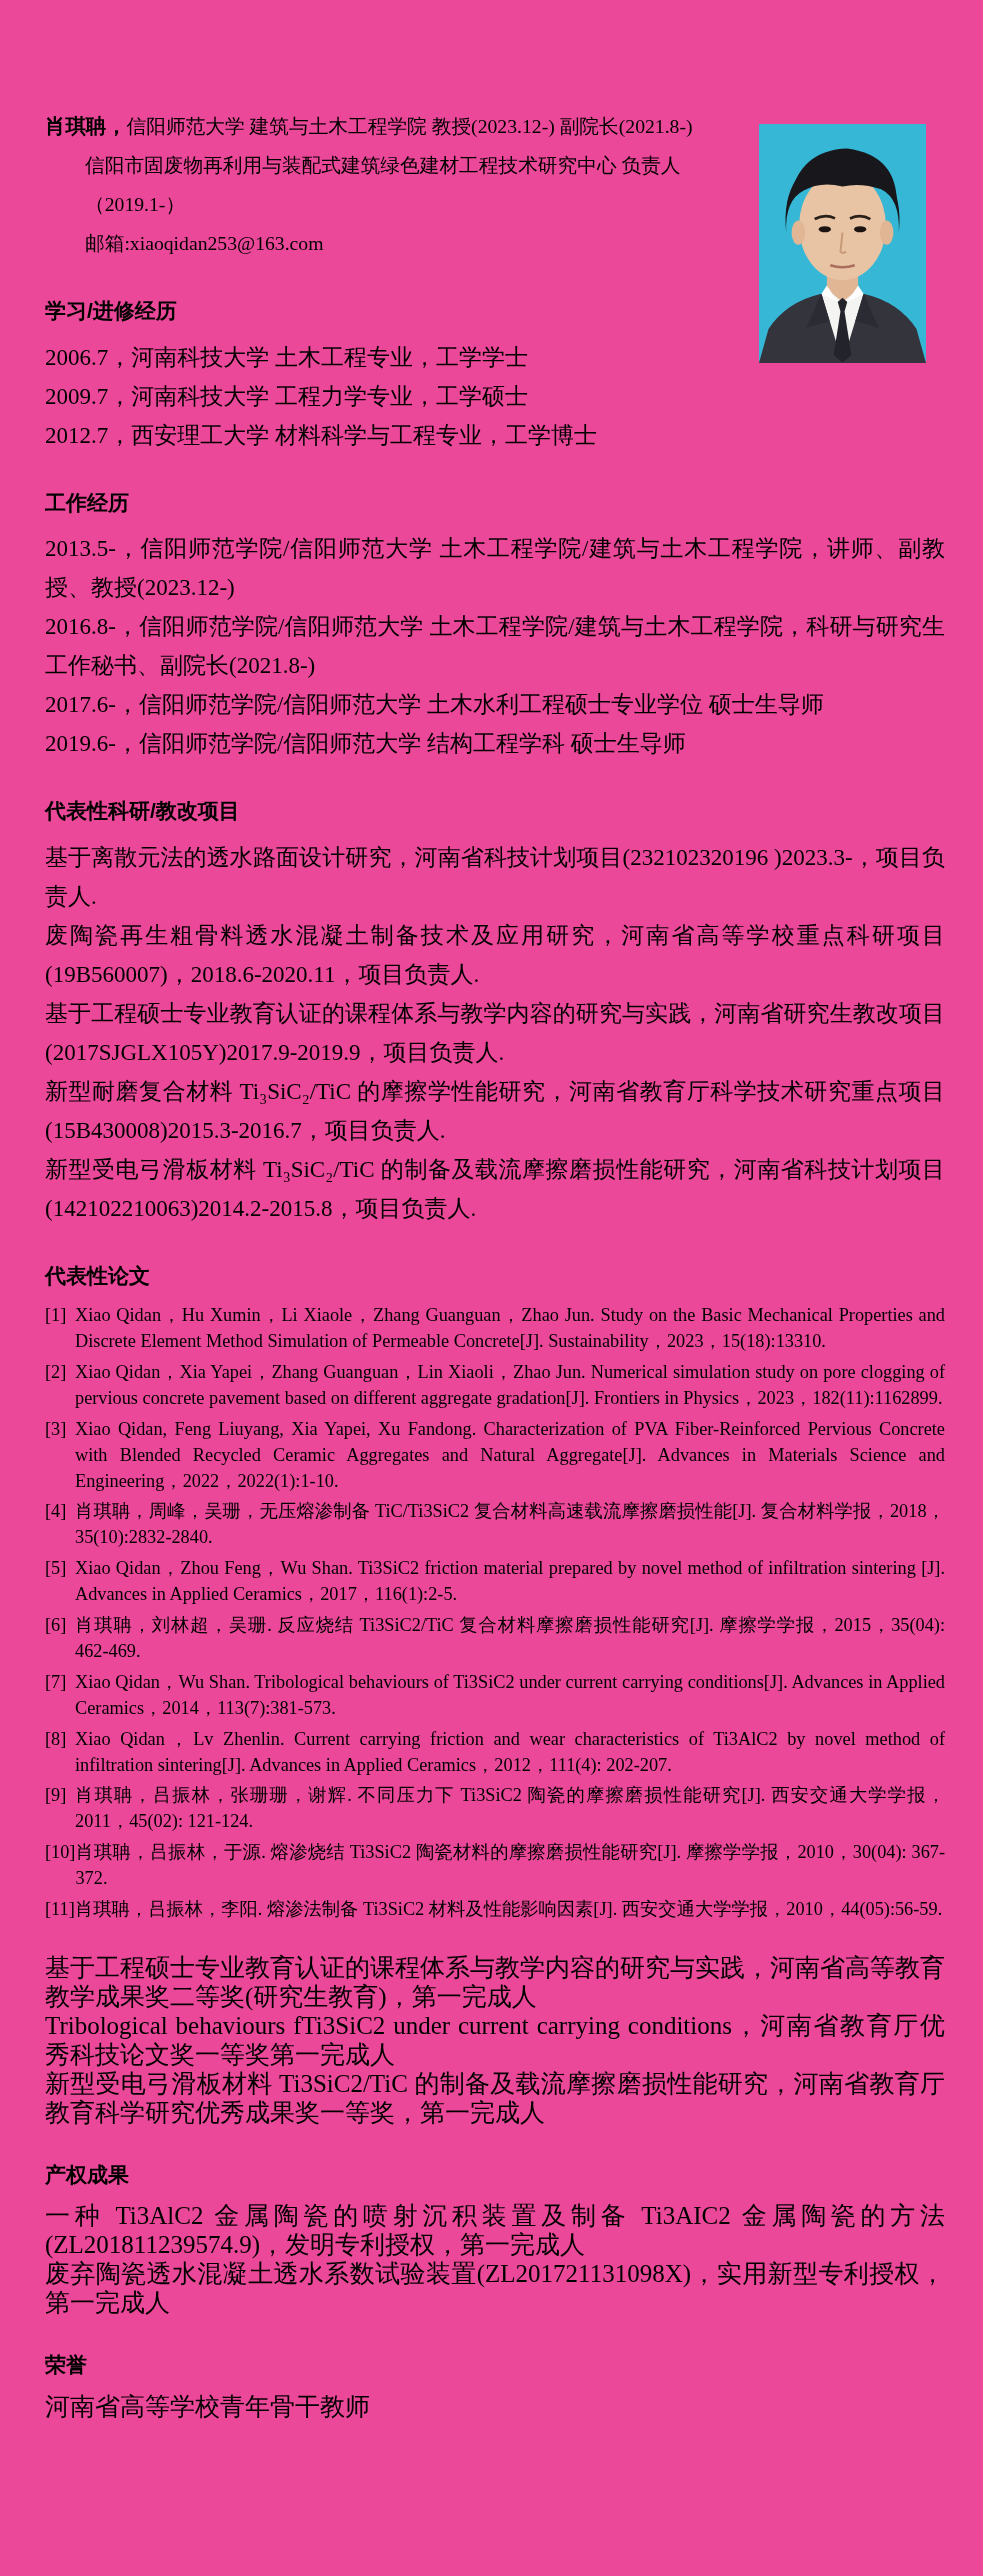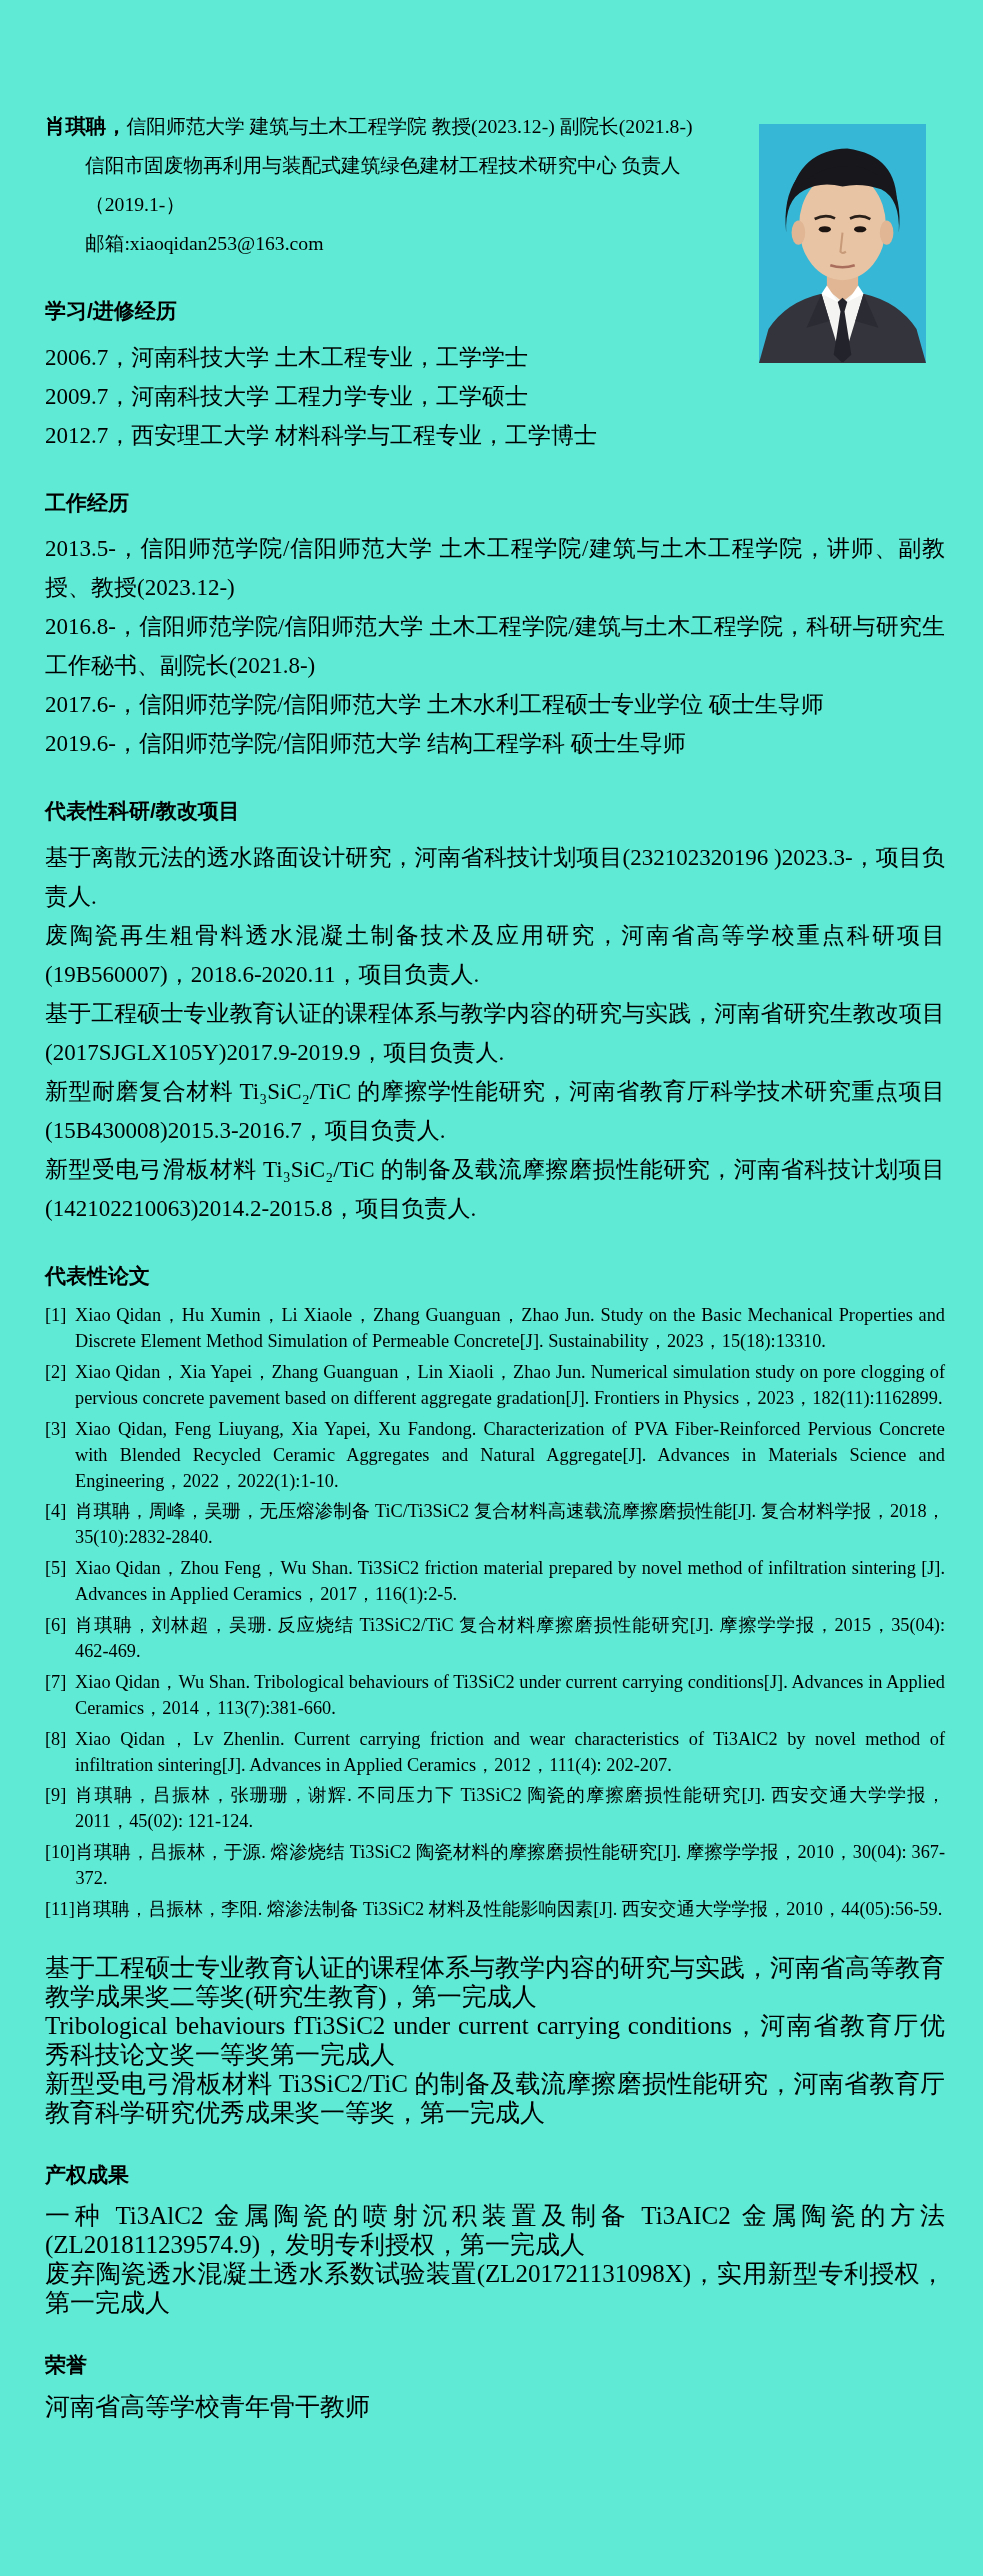--- a/index.html
+++ b/index.html
@@ -11,21 +11,21 @@
     width: 984px;
     font-family: "Liberation Serif", "DejaVu Serif", serif;
     color: #000000;
   }
   .page {
     position: relative;
     width: 984px;
     min-height: 2576px;
     box-sizing: border-box;
     padding: 107px 39px 37px 45px;
-    background: #5eead4;
+    background: #ec4899;
   }
   
   .profile-header { position: relative; }
   .profile-text { width: 706px; }
   .hline {
     margin: 0;
     font-size: 19.7px;
     line-height: 39px;
     text-align: justify;
   }
@@ -172,21 +172,21 @@
     <div class="paper">
         <span class="plabel">[5]</span>
         <span class="ptext">Xiao Qidan，Zhou Feng，Wu Shan. Ti3SiC2 friction material prepared by novel method of infiltration sintering [J]. Advances in Applied Ceramics，2017，116(1):2-5.</span>
       </div>
     <div class="paper">
         <span class="plabel">[6]</span>
         <span class="ptext">肖琪聃，刘林超，吴珊. 反应烧结 Ti3SiC2/TiC 复合材料摩擦磨损性能研究[J]. 摩擦学学报，2015，35(04): 462-469.</span>
       </div>
     <div class="paper">
         <span class="plabel">[7]</span>
-        <span class="ptext">Xiao Qidan，Wu Shan. Tribological behaviours of Ti3SiC2 under current carrying conditions[J]. Advances in Applied Ceramics，2014，113(7):381-660.</span>
+        <span class="ptext">Xiao Qidan，Wu Shan. Tribological behaviours of Ti3SiC2 under current carrying conditions[J]. Advances in Applied Ceramics，2014，113(7):381-573.</span>
       </div>
     <div class="paper">
         <span class="plabel">[8]</span>
         <span class="ptext">Xiao Qidan，Lv Zhenlin. Current carrying friction and wear characteristics of Ti3AlC2 by novel method of infiltration sintering[J]. Advances in Applied Ceramics，2012，111(4): 202-207.</span>
       </div>
     <div class="paper">
         <span class="plabel">[9]</span>
         <span class="ptext">肖琪聃，吕振林，张珊珊，谢辉. 不同压力下 Ti3SiC2 陶瓷的摩擦磨损性能研究[J]. 西安交通大学学报，2011，45(02): 121-124.</span>
       </div>
     <div class="paper">

